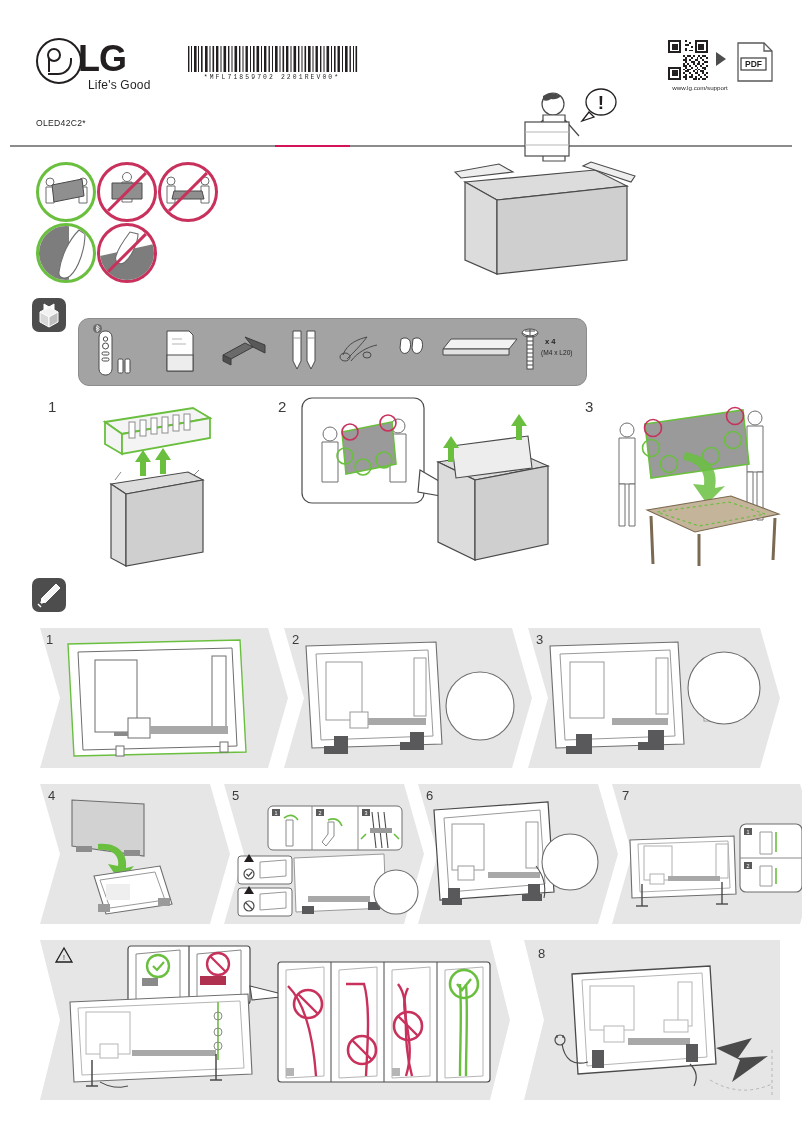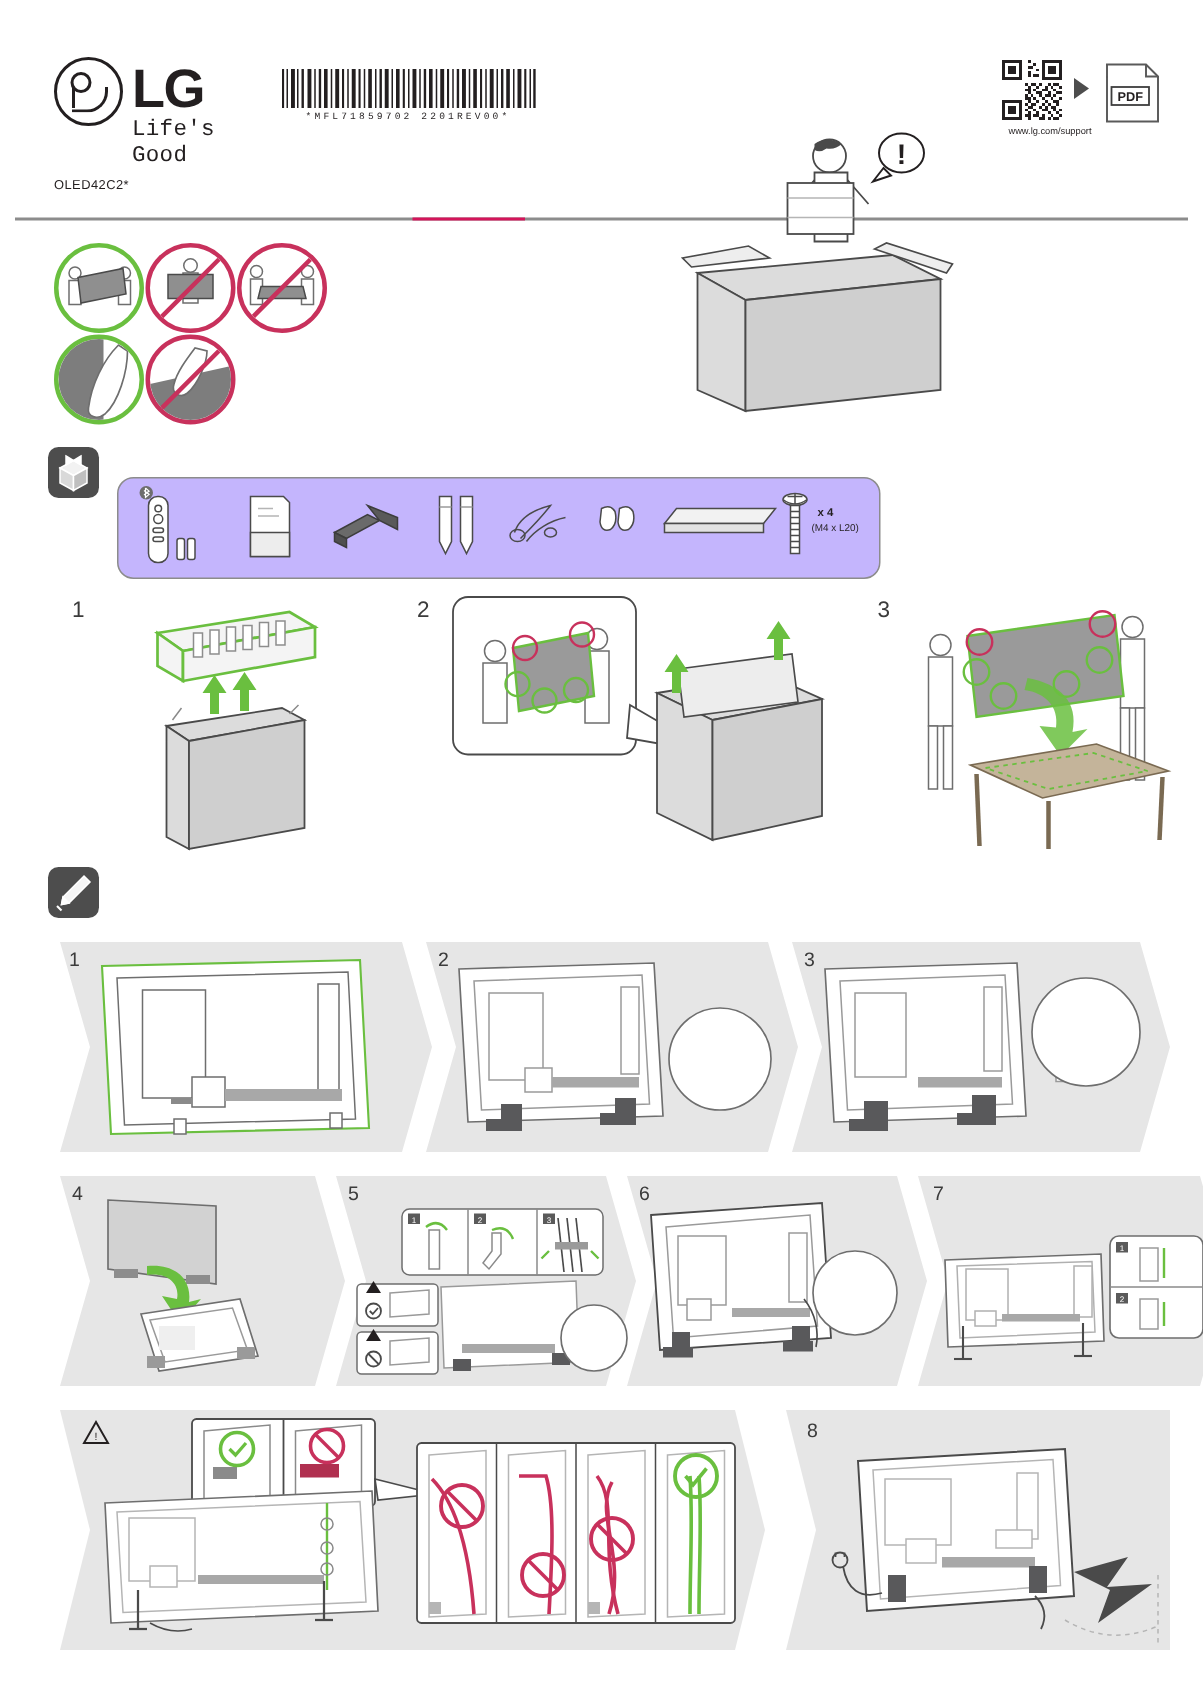--- a/index.html
+++ b/index.html
@@ -12,24 +12,24 @@
   #lg-logo{left:36px;top:38px;width:140px;height:52px;}
   #lg-mark{position:absolute;left:0;top:0;width:42px;height:42px;border-radius:50%;
            border:2.6px solid #231f20;}
   #lg-mark::before{content:"";position:absolute;left:9px;top:8px;width:10px;height:10px;
            border-radius:50%;border:2.2px solid #231f20;}
   #lg-mark::after{content:"";position:absolute;left:10px;top:18px;width:2.4px;height:14px;
            background:#231f20;}
   #lg-mark-arc{position:absolute;left:10px;top:18px;width:22px;height:15px;
            border-bottom:2.4px solid #231f20;border-right:2.4px solid #231f20;
            border-bottom-right-radius:14px;}
-  #lg-word{position:absolute;left:52px;top:2px;font-size:36px;font-weight:bold;
+  #lg-word{position:absolute;left:42px;top:2px;font-size:36px;font-weight:bold;
            letter-spacing:-1px;line-height:38px;color:#231f20;}
-  #lg-tag{position:absolute;left:52px;top:40px;font-size:15px;color:#231f20;
-           letter-spacing:.2px;font-family:Liberation Mono, monospace;}
+  #lg-tag{position:absolute;left:52px;top:40px;font-size:12px;color:#231f20;
+           letter-spacing:.2px;}
 
   
   #barcode{left:186px;top:46px;width:172px;}
   #barcode-bars{width:172px;height:26px;display:block;}
   #barcode-text{font-size:6.4px;letter-spacing:2.1px;text-align:center;margin-top:2px;
            font-family:"Liberation Mono","DejaVu Sans Mono",monospace;color:#231f20;}
 
   
   #qr-block{left:668px;top:40px;width:112px;}
   #qr-code{width:40px;height:40px;display:block;}
@@ -52,21 +52,21 @@
   .picto-art{position:absolute;inset:0;}
   .slash{position:absolute;left:50%;top:50%;width:3.2px;height:100%;
          background:#c8315c;transform:translate(-50%,-50%) rotate(45deg);}
 
   
   #unbox-illo{left:455px;top:82px;width:180px;height:192px;}
 
   
   #acc-icon{left:32px;top:298px;width:34px;height:34px;background:#4d4d4d;border-radius:7px;}
   #acc-box{left:78px;top:318px;width:507px;height:66px;border:1.1px solid #8c8c8c;
-           border-radius:11px;background:#c4b5fd;}
+           border-radius:11px;background:#a3a3a3;}
   .acc-item{position:absolute;top:10px;}
   #acc-bt{position:absolute;left:14px;top:5px;width:9px;height:9px;border-radius:50%;
           background:#6d6d6d;}
   #screw-count{position:absolute;left:466px;top:18px;font-size:7.6px;font-weight:bold;}
   #screw-spec{position:absolute;left:462px;top:30px;font-size:6.6px;}
 
   
   .stepnum{position:absolute;font-size:15px;color:#3b3b3b;font-weight:normal;}
   .stepnum.sm{font-size:13px;}
 

